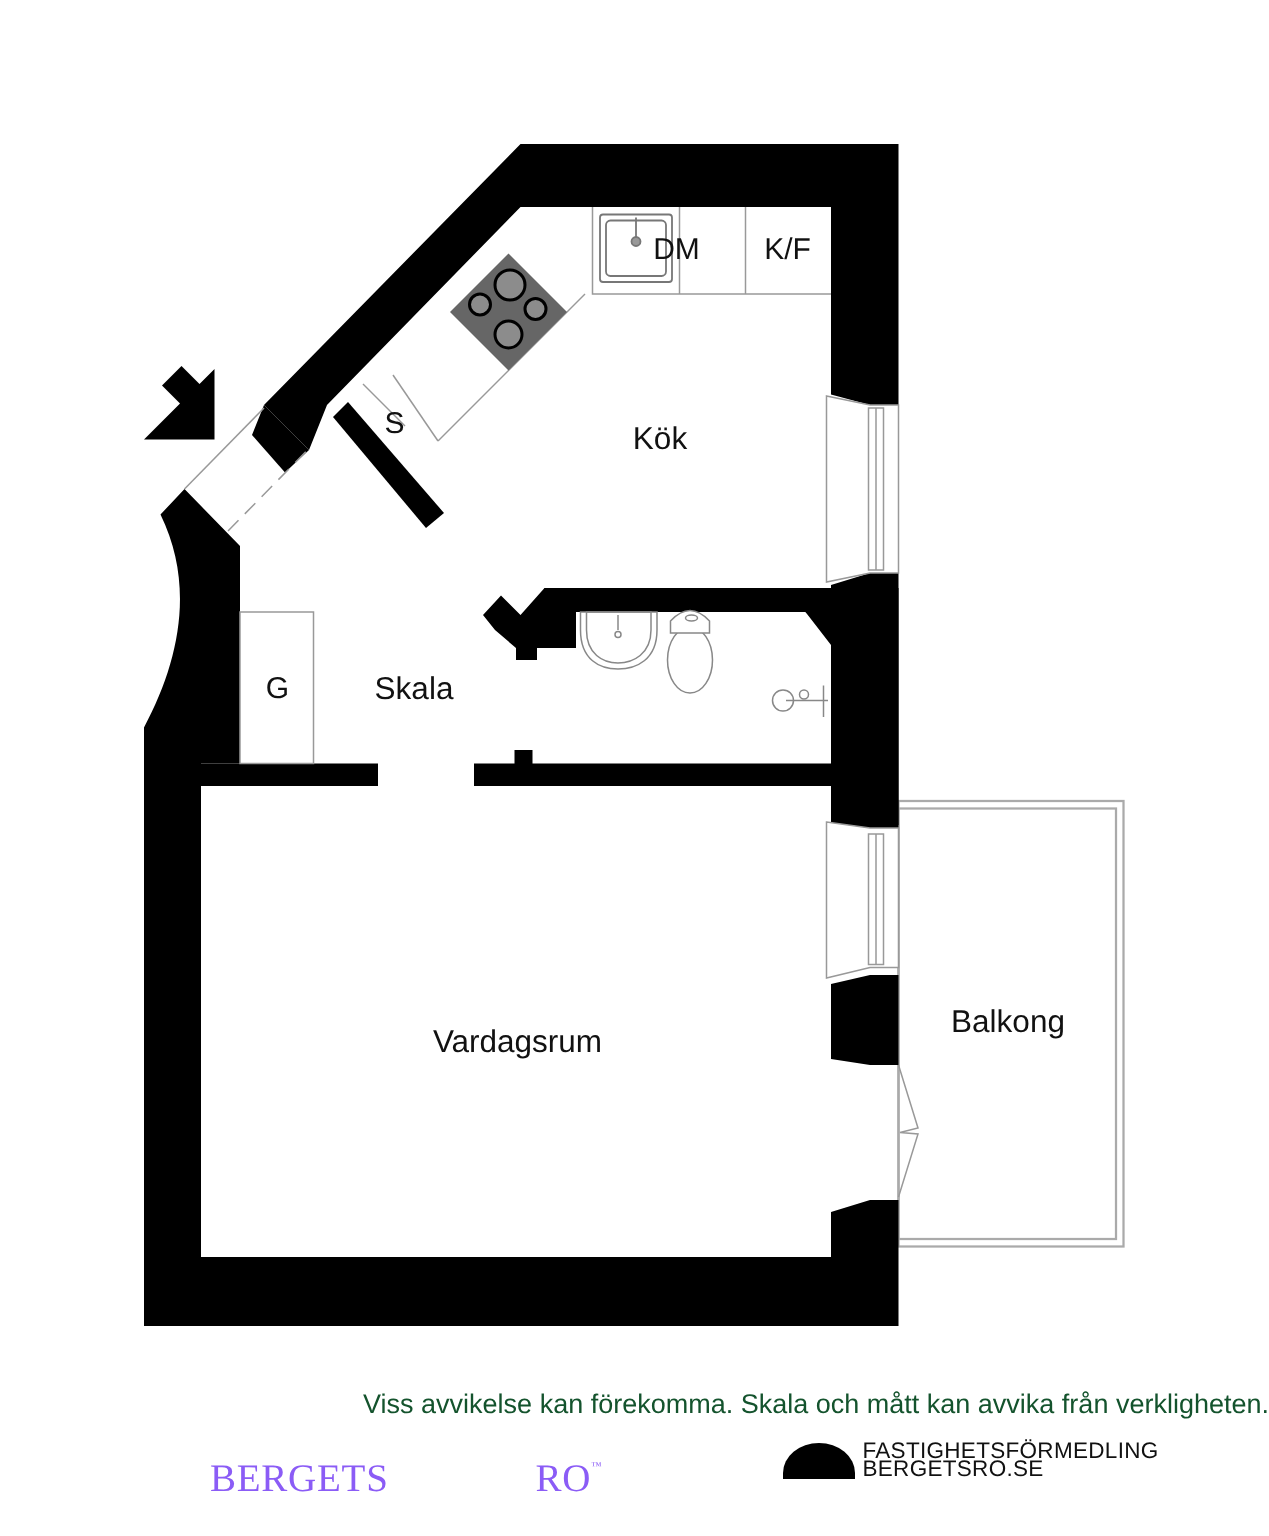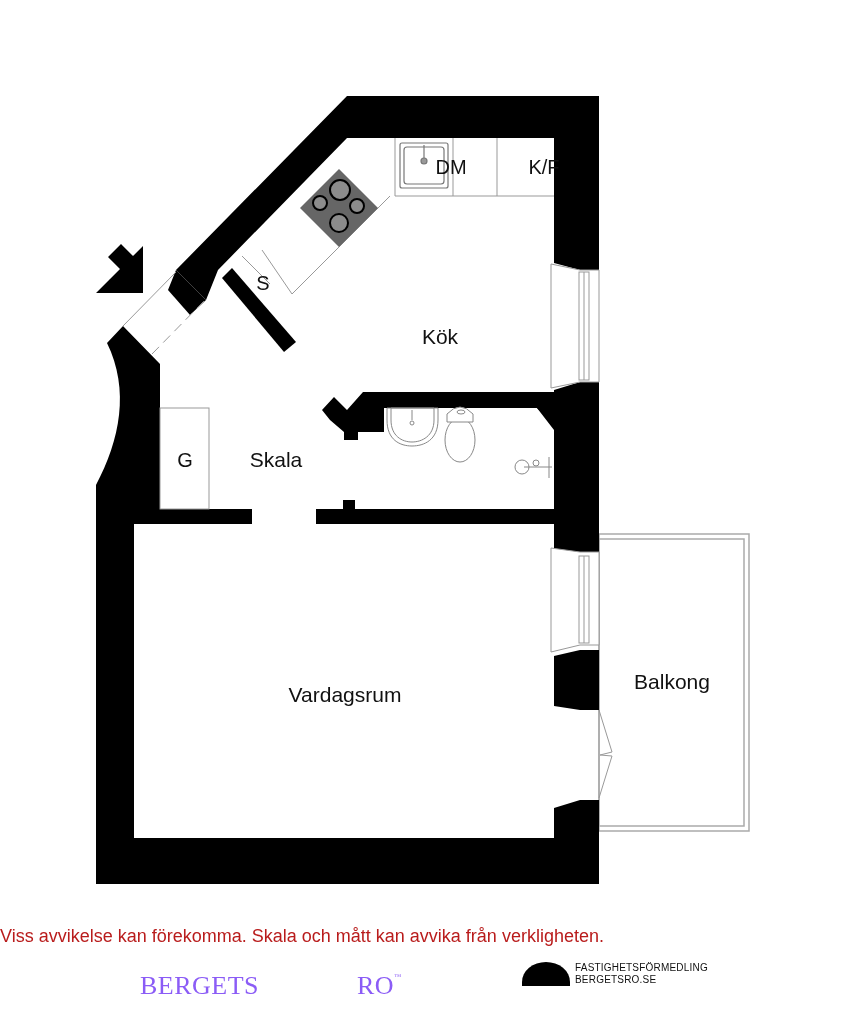--- a/index.html
+++ b/index.html
@@ -1,26 +1,26 @@
 <!DOCTYPE html>
 <html><head>
   <meta charset="utf-8">
   <style>
     html, body { margin: 0; padding: 0; background: #ffffff; }
     body { width: 846px; height: 1024px; position: relative; overflow: hidden; font-family: "Liberation Sans", sans-serif; }
     .plan { position: absolute; left: 0; top: 0; width: 846px; height: 910px; }
     .room-label { position: absolute; font-family: "Liberation Sans", sans-serif; color: #111; font-size: 21px; transform: translate(-50%, -50%); white-space: nowrap; }
     .fixture-label { position: absolute; font-family: "Liberation Sans", sans-serif; color: #111; font-size: 20px; transform: translate(-50%, -50%); white-space: nowrap; }
-    .disclaimer { position: absolute; left: 0; width: 846px; top: 926px; text-align: left; font-size: 18px; color: #b91c1c; }
+    .disclaimer { position: absolute; left: 0; width: 846px; top: 926px; text-align: right; font-size: 18px; color: #14532d; }
     .brand { position: absolute; top: 971px; font-size: 26px; color: #8b5cf6; letter-spacing: 0.5px; font-family: Liberation Serif, serif; }
     .brand-left { left: 140px; }
     .brand-right { left: 357px; }
     .tm { font-size: 7px; vertical-align: top; position: relative; top: 2px; }
     .logo-mark { position: absolute; left: 521px; top: 962px; width: 50px; height: 24px; }
-    .logo-text { position: absolute; left: 575px; top: 962px; font-size: 10px; line-height: 12px; color: #111; letter-spacing: 0.2px; }
+    .logo-text { position: absolute; left: 575px; top: 962px; font-size: 15px; line-height: 12px; color: #111; letter-spacing: 0.2px; }
   </style>
 </head>
 <body>
 
 <div class="plan">
   <svg width="846" height="910" viewBox="0 0 846 910" xmlns="http://www.w3.org/2000/svg">
 
     <g fill="none" stroke="#aaaaaa" stroke-width="1.5">
       <rect x="599" y="534" width="150" height="297"></rect>
       <rect x="599" y="539" width="145" height="287"></rect>
@@ -123,27 +123,27 @@
       <rect x="579" y="556" width="10" height="87"></rect>
       <line x1="584" y1="556" x2="584" y2="643"></line>
     </g>
 
     <g fill="none" stroke="#999" stroke-width="1">
       <polyline points="599,710 612,752 600,755 612,756 599,798"></polyline>
     </g>
   </svg>
 </div>
 
-<div class="room-label" style="left:440px; top:293px;margin-top:44px;">Kök</div>
+<div class="room-label" style="left:440px; top:293px;">Kök</div>
 <div class="room-label" style="left:276px; top:460px;">Skala</div>
 <div class="room-label" style="left:345px; top:695px;">Vardagsrum</div>
 <div class="room-label" style="left:672px; top:682px;text-align:right;">Balkong</div>
 
 <div class="fixture-label" style="left:451px; top:167px;">DM</div>
-<div class="fixture-label" style="left:544px; top:167px;">K/F</div>
+<div class="fixture-label" style="left:525px; top:167px;">K/F</div>
 <div class="fixture-label" style="left:263px; top:283px;">S</div>
 <div class="fixture-label" style="left:185px; top:460px;">G</div>
 
 <div class="disclaimer">Viss avvikelse kan förekomma. Skala och mått kan avvika från verkligheten.</div>
 <div class="brand brand-left">BERGETS</div>
 <div class="brand brand-right"><span>RO</span><span class="tm">™</span></div>
 <svg class="logo-mark" viewBox="0 0 50 24" xmlns="http://www.w3.org/2000/svg">
   <path d="M1,24 L1,20 A24,20 0 0 1 49,20 L49,24 Z" fill="#000"></path>
 </svg>
 <div class="logo-text">

